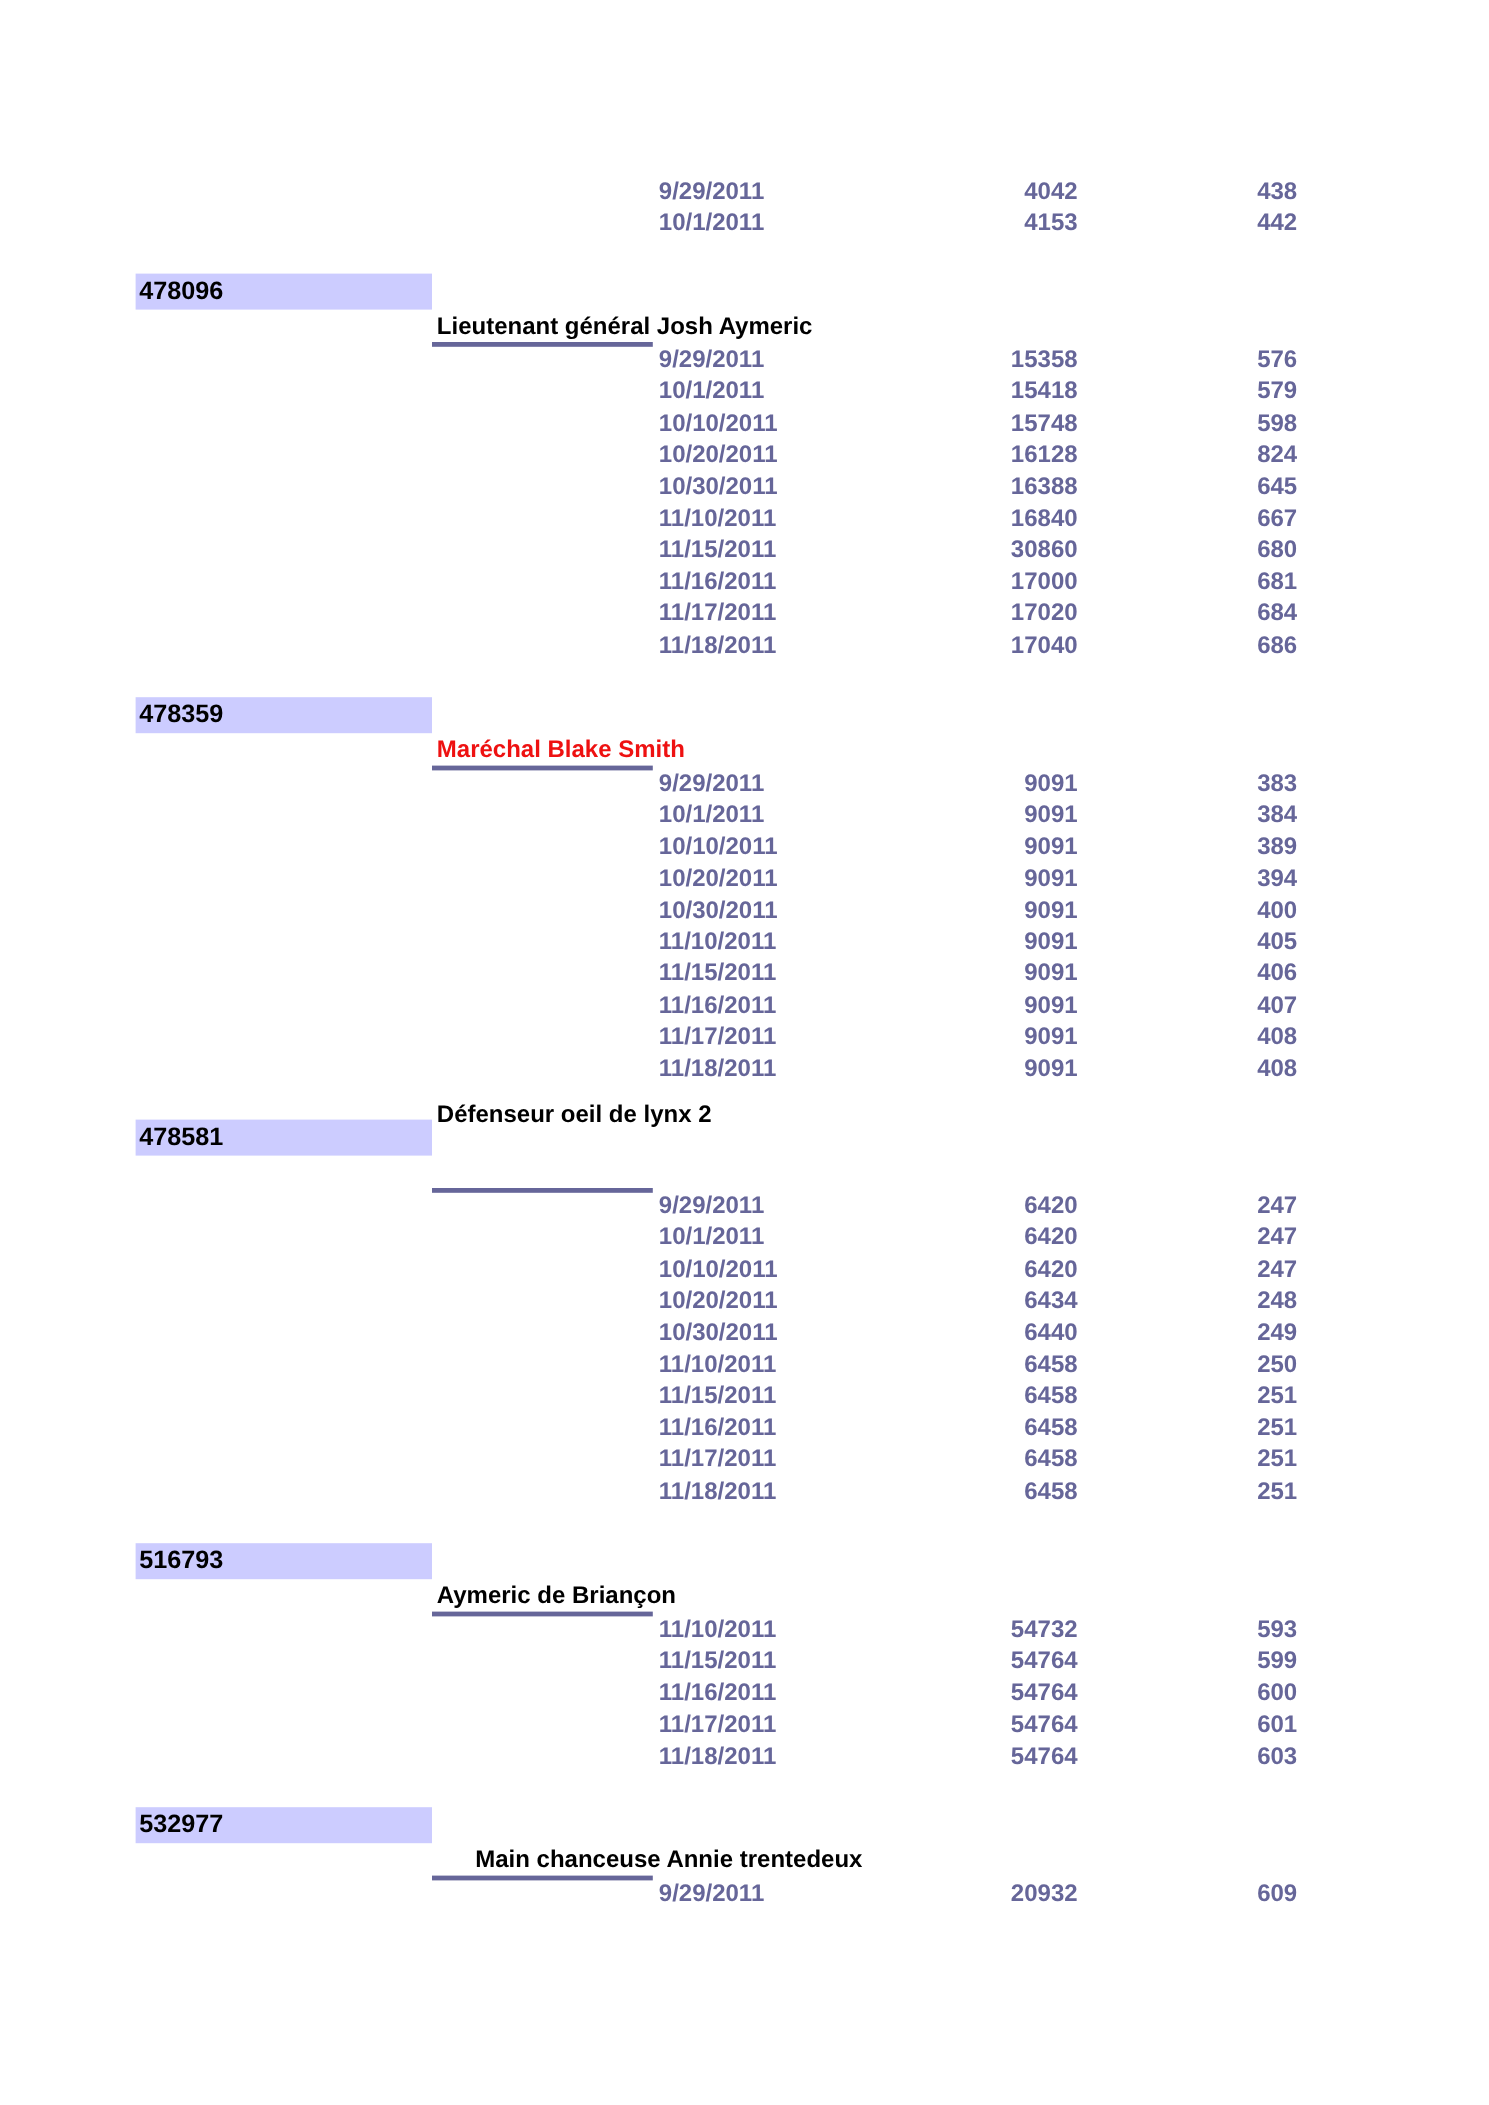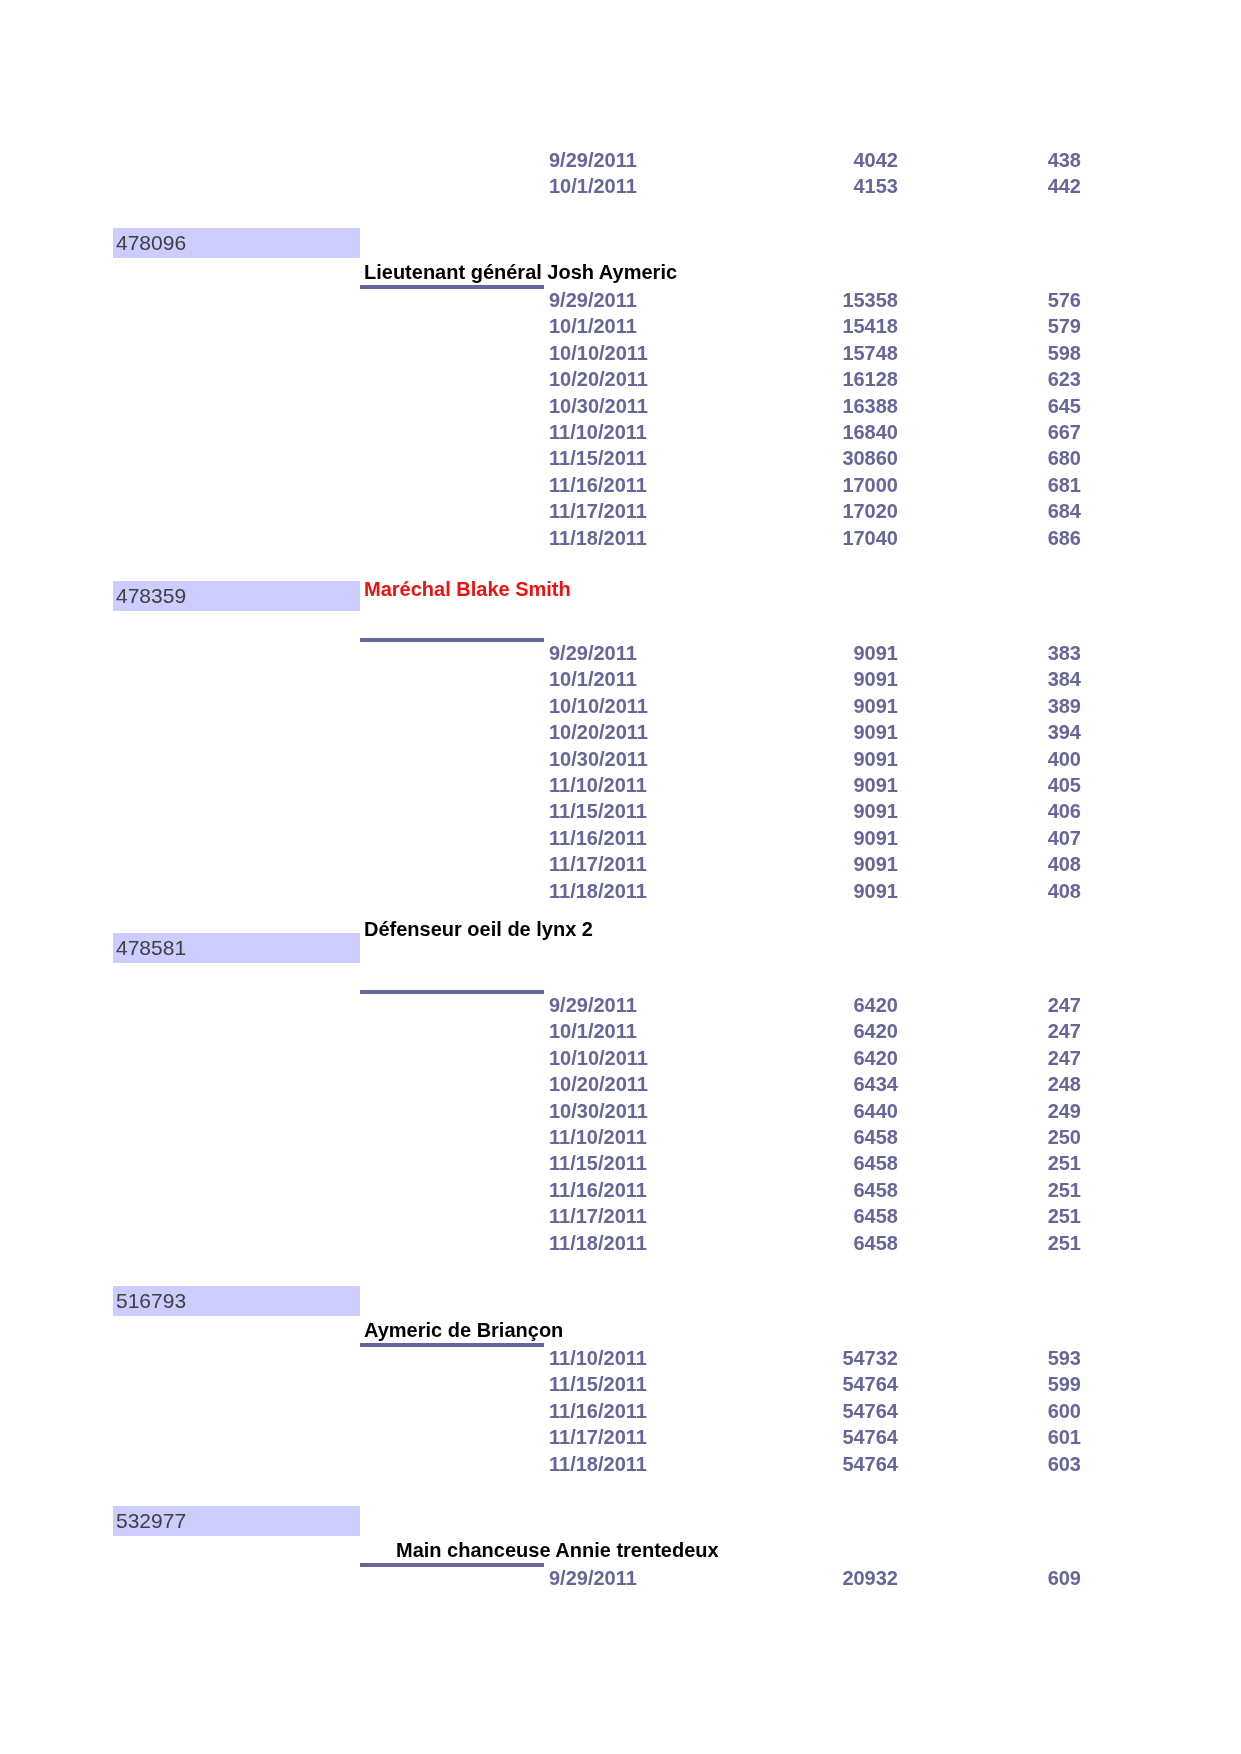--- a/index.html
+++ b/index.html
@@ -7,21 +7,21 @@
          font-family: "Liberation Sans", "DejaVu Sans", sans-serif; }
   .page { position: absolute; left: 0; top: 0; width: 1241px; height: 1754px; }
   .row { position: absolute; height: 26px; line-height: 26px; font-weight: bold;
          font-size: 20px; color: #666699; }
   .row .date { position: absolute; left: 549px; white-space: nowrap; }
   .row .v1 { position: absolute; left: 780px; width: 118px; text-align: right; }
   .row .v2 { position: absolute; left: 990px; width: 91px; text-align: right; }
   .idbox { position: absolute; left: 113px; width: 247px; height: 30px;
            background: #ccccff; }
   .idbox span { position: absolute; left: 3px; top: 0; line-height: 30px;
-                font-size: 21px; font-weight: normal; color: #404040; }
+                font-size: 21px; font-weight: bold; color: #000000; }
   .pname { position: absolute; left: 364px; height: 24px; line-height: 24px;
            font-size: 20px; font-weight: bold; color: #000; white-space: nowrap; }
   .pname.red { color: #ee1111; }
   .uline { position: absolute; left: 360px; width: 184px; height: 4px;
            background: #666699; }
 </style>
 </head>
 <body>
 
 <div class="page" id="page">
@@ -51,21 +51,21 @@
       <span class="v2">579</span>
     </div>
     <div class="row" style="top: 339.8px;">
       <span class="date">10/10/2011</span>
       <span class="v1">15748</span>
       <span class="v2">598</span>
     </div>
     <div class="row" style="top: 366.2px;">
       <span class="date">10/20/2011</span>
       <span class="v1">16128</span>
-      <span class="v2">623</span>
+      <span class="v2">824</span>
     </div>
     <div class="row" style="top: 392.6px;">
       <span class="date">10/30/2011</span>
       <span class="v1">16388</span>
       <span class="v2">645</span>
     </div>
     <div class="row" style="top: 419px;">
       <span class="date">11/10/2011</span>
       <span class="v1">16840</span>
       <span class="v2">667</span>
@@ -86,21 +86,21 @@
       <span class="v2">684</span>
     </div>
     <div class="row" style="top: 524.6px;">
       <span class="date">11/18/2011</span>
       <span class="v1">17040</span>
       <span class="v2">686</span>
     </div>
     <div class="idbox" style="top: 581px; text-align: center;">
       <span>478359</span>
     </div>
-    <div class="pname red" style="top: 577px;">Maréchal Blake Smith</div>
+    <div class="pname red" style="top: 613px;">Maréchal Blake Smith</div>
     <div class="uline" style="top: 638px;"></div>
     <div class="row" style="top: 640px;">
       <span class="date">9/29/2011</span>
       <span class="v1">9091</span>
       <span class="v2">383</span>
     </div>
     <div class="row" style="top: 666.4px;">
       <span class="date">10/1/2011</span>
       <span class="v1">9091</span>
       <span class="v2">384</span>

